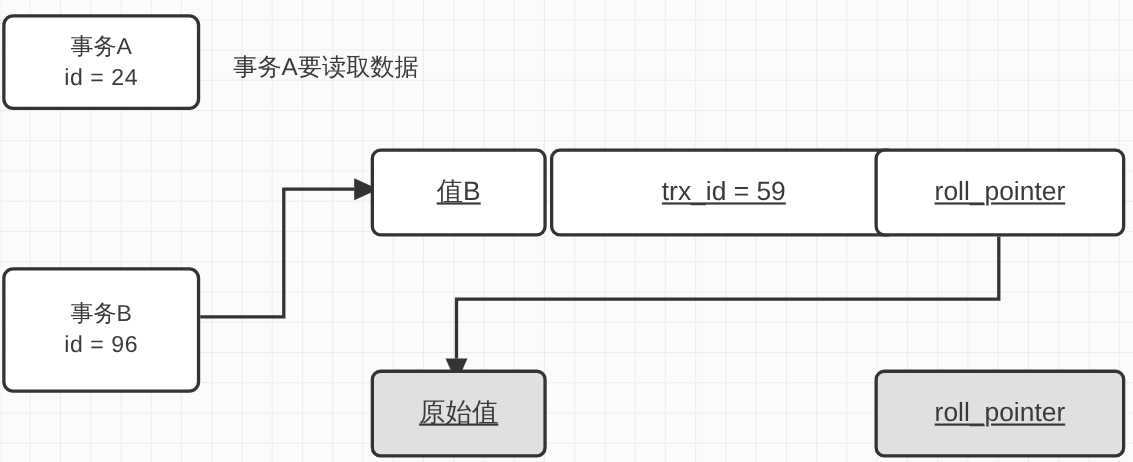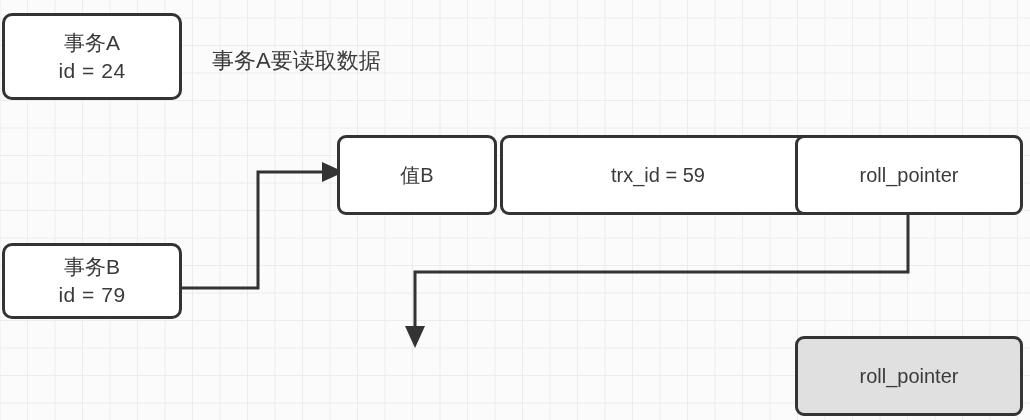--- a/index.html
+++ b/index.html
@@ -35,22 +35,23 @@
     line-height: 1.32;
   }
 
   .txn-box {
     background: #ffffff;
     font-size: 21px;
   }
   .txn-box .ln2 { letter-spacing: 0.5px; }
 
   .row-cell {
-    font-size: 20px;
+    font-size: 24px;
     border-radius: 9px;
+    text-decoration: underline;
   }
   .row-current { background: #ffffff; }
   .row-undo    { background: #e0e0e0; }
 
   .caption {
     position: absolute;
     color: #3a3a3a;
     font-size: 22px;
     white-space: nowrap;
   }
@@ -91,32 +92,35 @@
     </g>
   </svg>
 
   <div class="node txn-box" style="left:2px; top:13px; width:180px; height:87px;">
     <span class="ln1">事务A</span>
     <span class="ln2">id = 24</span>
   </div>
 
   <div class="caption" style="left:212px; top:46px;">事务A要读取数据</div>
 
-  <div class="node txn-box" style="left:2px; top:243px; width:180px; height:76px;">
+  <div class="node txn-box" style="left:2px; top:243px; width:180px; height:114px;">
     <span class="ln1">事务B</span>
-    <span class="ln2">id = 79</span>
+    <span class="ln2">id = 96</span>
   </div>
 
   <div class="node row-cell row-current" style="left:337px; top:135px; width:160px; height:80px;">
     <span>值B</span>
   </div>
   <div class="node row-cell row-current" style="left:500px; top:135px; width:316px; height:80px;">
     <span>trx_id = 59</span>
   </div>
   <div class="node row-cell row-current" style="left:795px; top:135px; width:228px; height:80px;">
     <span>roll_pointer</span>
   </div>
 
+  <div class="node row-cell row-undo" style="left:337px; top:336px; width:160px; height:80px;">
+    <span>原始值</span>
+  </div>
   <div class="node row-cell row-undo" style="left:795px; top:336px; width:228px; height:80px;">
     <span>roll_pointer</span>
   </div>
 
 </div>
 
 </body></html>

